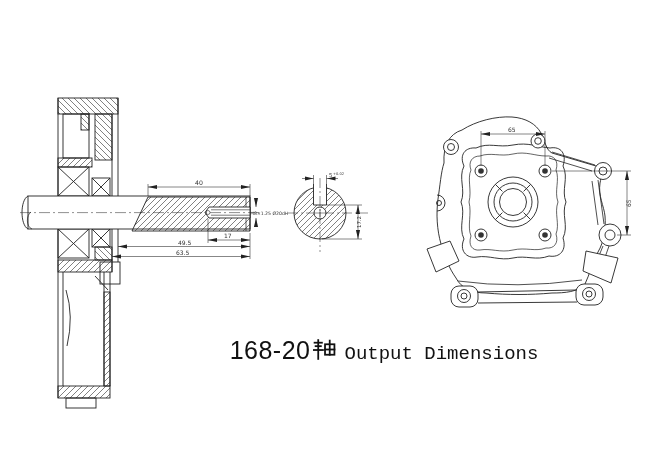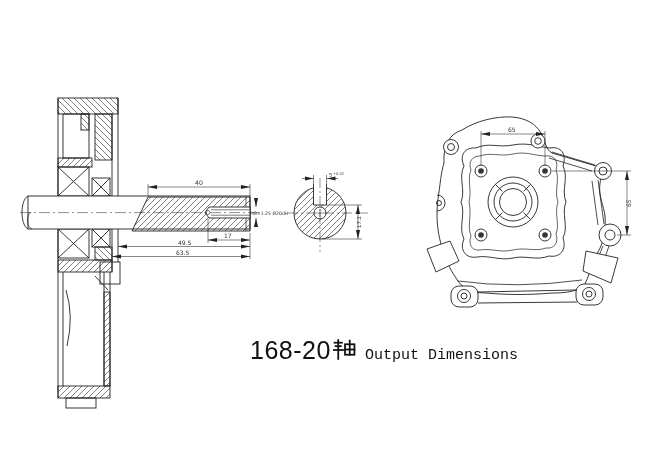--- a/index.html
+++ b/index.html
@@ -4,21 +4,21 @@
 <style>
   html,body{margin:0;padding:0;background:#fff;}
   #canvas{position:relative;width:660px;height:450px;background:#fff;overflow:hidden;
           font-family:"Liberation Sans",sans-serif;}
   #drawing{position:absolute;left:0;top:0;}
   .dimtext{font-family:"DejaVu Sans",sans-serif;fill:#333;}
   #title-row{position:absolute;left:0;top:336px;width:660px;box-sizing:border-box;
              padding-left:108px;display:flex;align-items:baseline;justify-content:center;
              color:#111;white-space:pre;}
   .title-model{font-family:"Liberation Sans",sans-serif;font-size:25px;letter-spacing:0.5px;}
-  .title-rest{font-family:"Liberation Mono","DejaVu Sans Mono",monospace;font-size:15px;margin-left:9px;}
+  .title-rest{font-family:"Liberation Mono","DejaVu Sans Mono",monospace;font-size:19px;margin-left:9px;}
   .cjk-glyph{position:relative;top:2px;margin-left:2px;}
 </style>
 </head>
 <body>
 
 <div id="canvas">
 
 <svg id="drawing" width="660" height="450" viewBox="0 0 660 450">
   <defs>
     <pattern id="hatchA" width="6" height="6" patternUnits="userSpaceOnUse">

